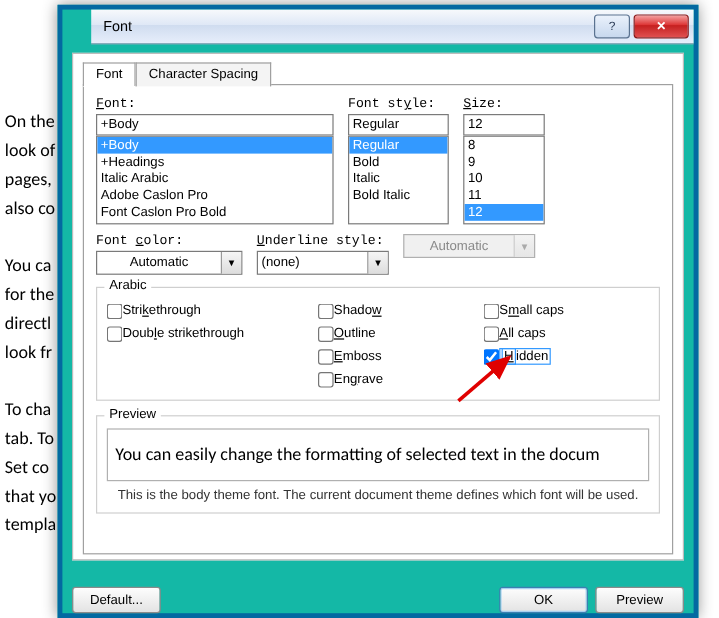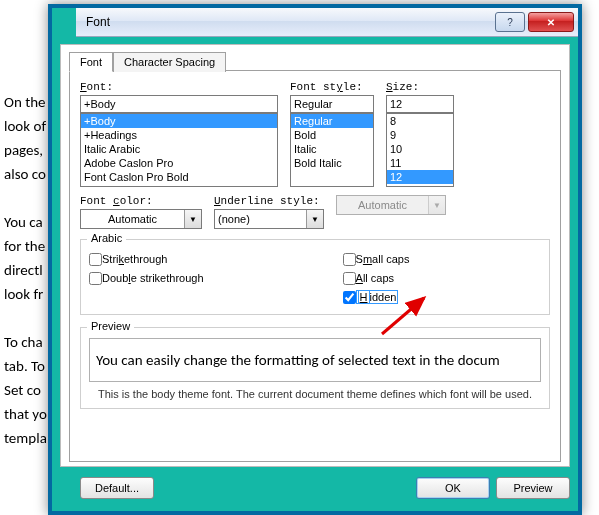--- a/index.html
+++ b/index.html
@@ -168,24 +168,23 @@
     padding:0 6px;
     font-family: Calibri, sans-serif;
     font-size:15px;
     overflow:hidden;
     white-space:nowrap;
   }
   .previewnote { text-align:center; font-size:11px; color:#333; margin-top:6px;}
 
   .footer {
     position:absolute;
-    left:8px; right:8px; bottom:12px;
+    left:8px; right:8px; bottom:0;
     display:flex;
     align-items:center;
-    margin-left:20px;
   }
   .btn {
     height:22px;
     min-width:74px;
     border:1px solid #8a8a8a;
     background:linear-gradient(#fdfdfd,#e3e3e3);
     font-size:11px;
     padding:0 10px;
     border-radius:3px;
     font-family:inherit;
@@ -316,20 +315,38 @@
                 <span>Stri<span class="u">k</span>ethrough</span>
               </label>
             <label class="chk">
                 <input type="checkbox" style="">
                 <span>Doub<span class="u">l</span>e strikethrough</span>
               </label>
           </div>
           <div class="ec" style="flex:0.9">
             <label class="chk">
                 <input type="checkbox" style="">
+                <span>Shado<span class="u">w</span></span>
+              </label>
+            <label class="chk">
+                <input type="checkbox" style="">
+                <span><span class="u">O</span>utline</span>
+              </label>
+            <label class="chk">
+                <input type="checkbox" style="">
+                <span><span class="u">E</span>mboss</span>
+              </label>
+            <label class="chk">
+                <input type="checkbox" style="">
+                <span>En<span class="u">g</span>rave</span>
+              </label>
+          </div>
+          <div class="ec" style="flex:0.9">
+            <label class="chk">
+                <input type="checkbox" style="">
                 <span>S<span class="u">m</span>all caps</span>
               </label>
             <label class="chk">
                 <input type="checkbox" style="">
                 <span><span class="u">A</span>ll caps</span>
               </label>
             <label class="chk onbox">
                 <input type="checkbox" checked="" style="">
                 <span><span class="u">H</span>idden</span>
               </label>

